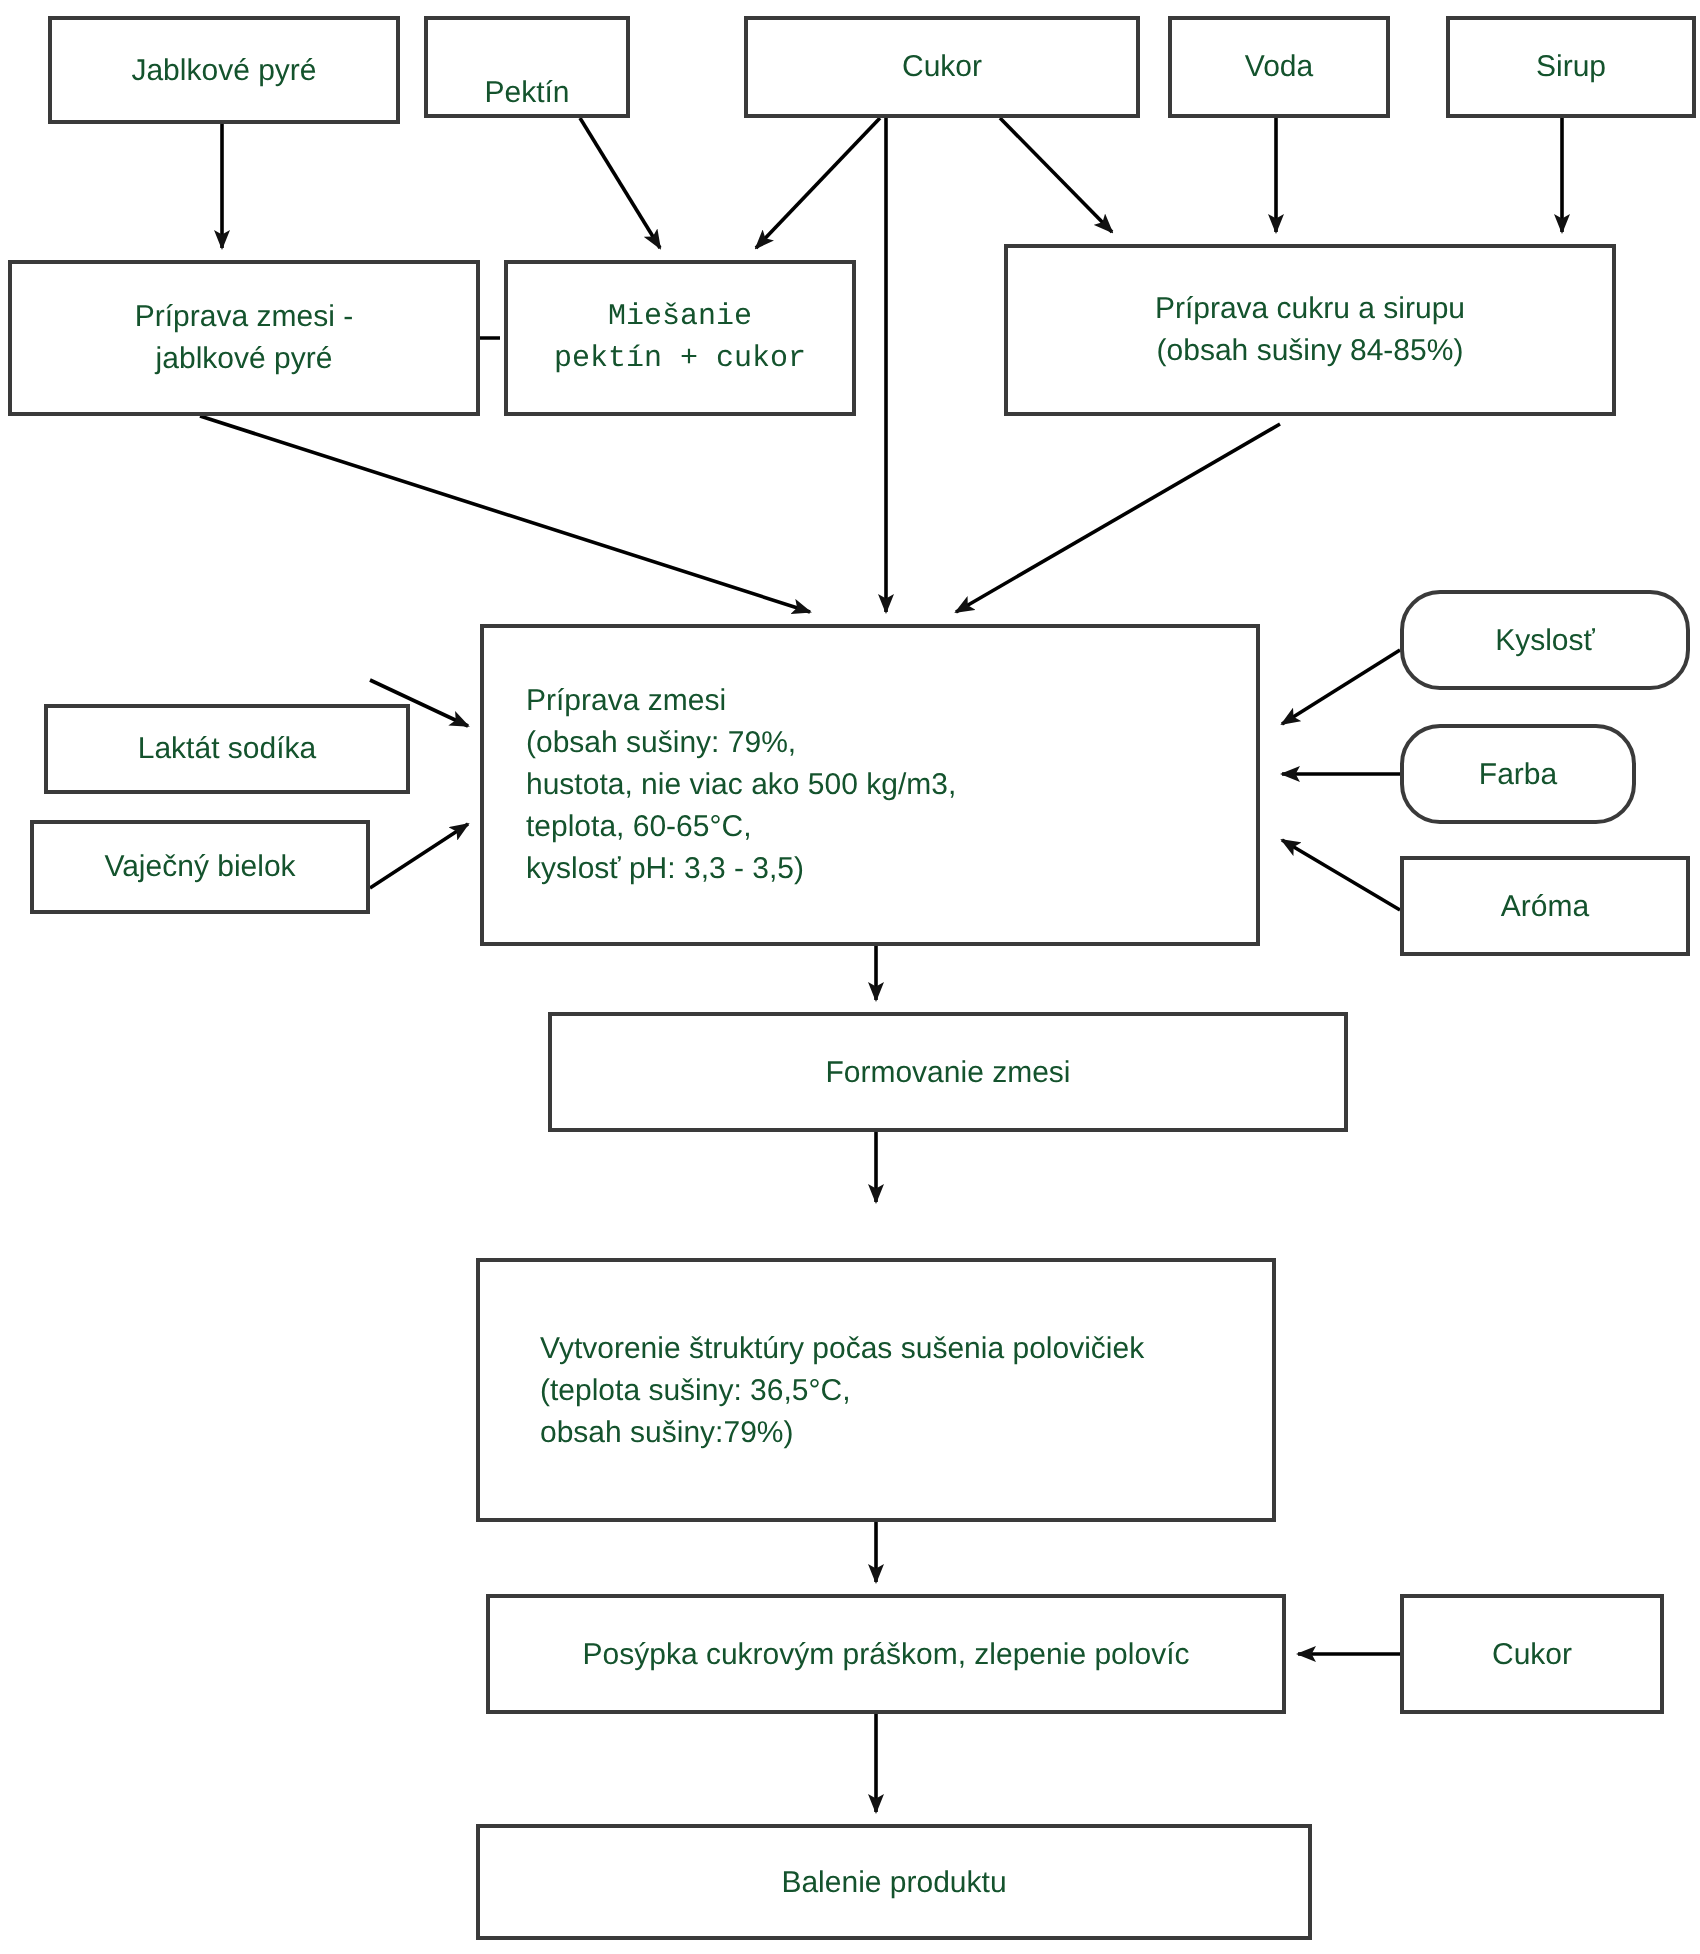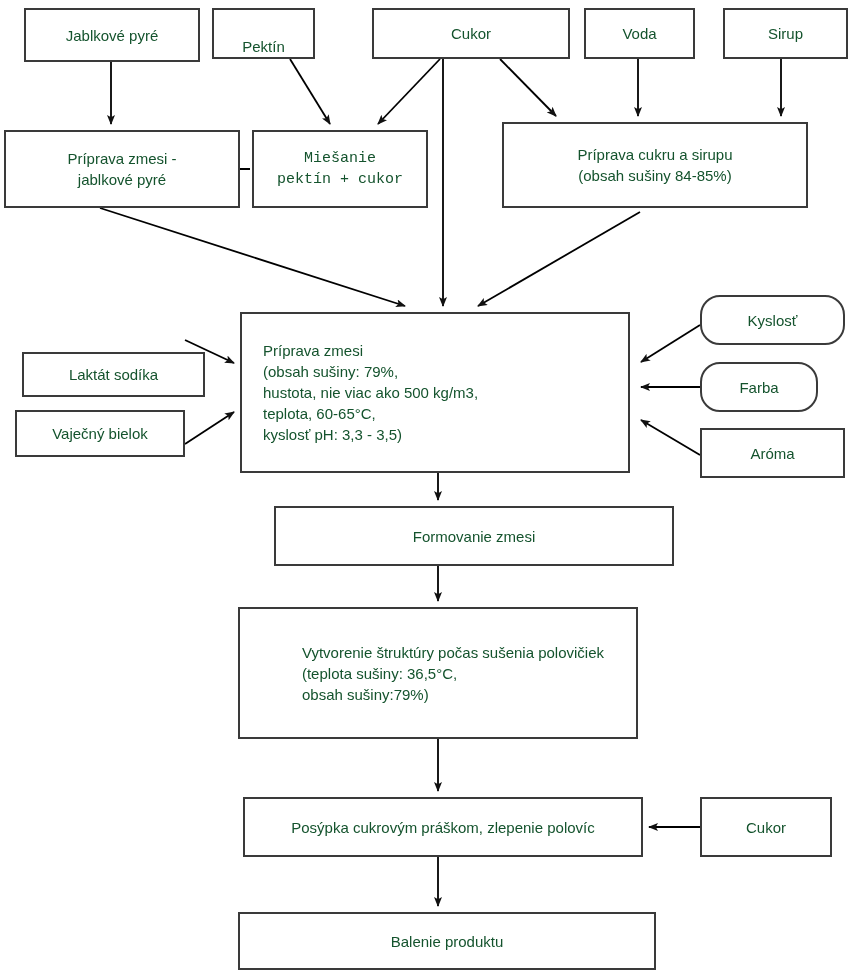--- a/index.html
+++ b/index.html
@@ -99,21 +99,21 @@
       <div class="node" style="left: 15px; top: 410px; width: 170px; height: 47px;"><span class="txt">Vaječný bielok</span></div>
       <div class="node left-align" style="left: 240px; top: 312px; width: 390px; height: 161px; padding-left: 21px;"><span class="txt">Príprava zmesi
 (obsah sušiny: 79%,
 hustota, nie viac ako 500 kg/m3,
 teplota, 60-65°C,
 kyslosť pH: 3,3 - 3,5)</span></div>
       <div class="node" style="left: 700px; top: 295px; width: 145px; height: 50px; border-radius: 20px;"><span class="txt">Kyslosť</span></div>
       <div class="node" style="left: 700px; top: 362px; width: 118px; height: 50px; border-radius: 20px;"><span class="txt">Farba</span></div>
       <div class="node" style="left: 700px; top: 428px; width: 145px; height: 50px;"><span class="txt">Aróma</span></div>
       <div class="node" style="left: 238px; top: 506px; width: 400px; height: 60px; margin-left: 36px;"><span class="txt">Formovanie zmesi</span></div>
-      <div class="node left-align" style="left: 238px; top: 607px; width: 400px; height: 132px; padding-left: 30px; justify-content: center;"><span class="txt">Vytvorenie štruktúry počas sušenia polovičiek
+      <div class="node left-align" style="left: 238px; top: 629px; width: 400px; height: 132px; padding-left: 30px;"><span class="txt">Vytvorenie štruktúry počas sušenia polovičiek
 (teplota sušiny: 36,5°C,
 obsah sušiny:79%)</span></div>
       <div class="node" style="left: 243px; top: 797px; width: 400px; height: 60px;"><span class="txt">Posýpka cukrovým práškom, zlepenie polovíc</span></div>
       <div class="node" style="left: 700px; top: 797px; width: 132px; height: 60px;"><span class="txt">Cukor</span></div>
       <div class="node" style="left: 238px; top: 912px; width: 418px; height: 58px;"><span class="txt">Balenie produktu</span></div>
     </div>
 
 </div>
 
 </body></html>

